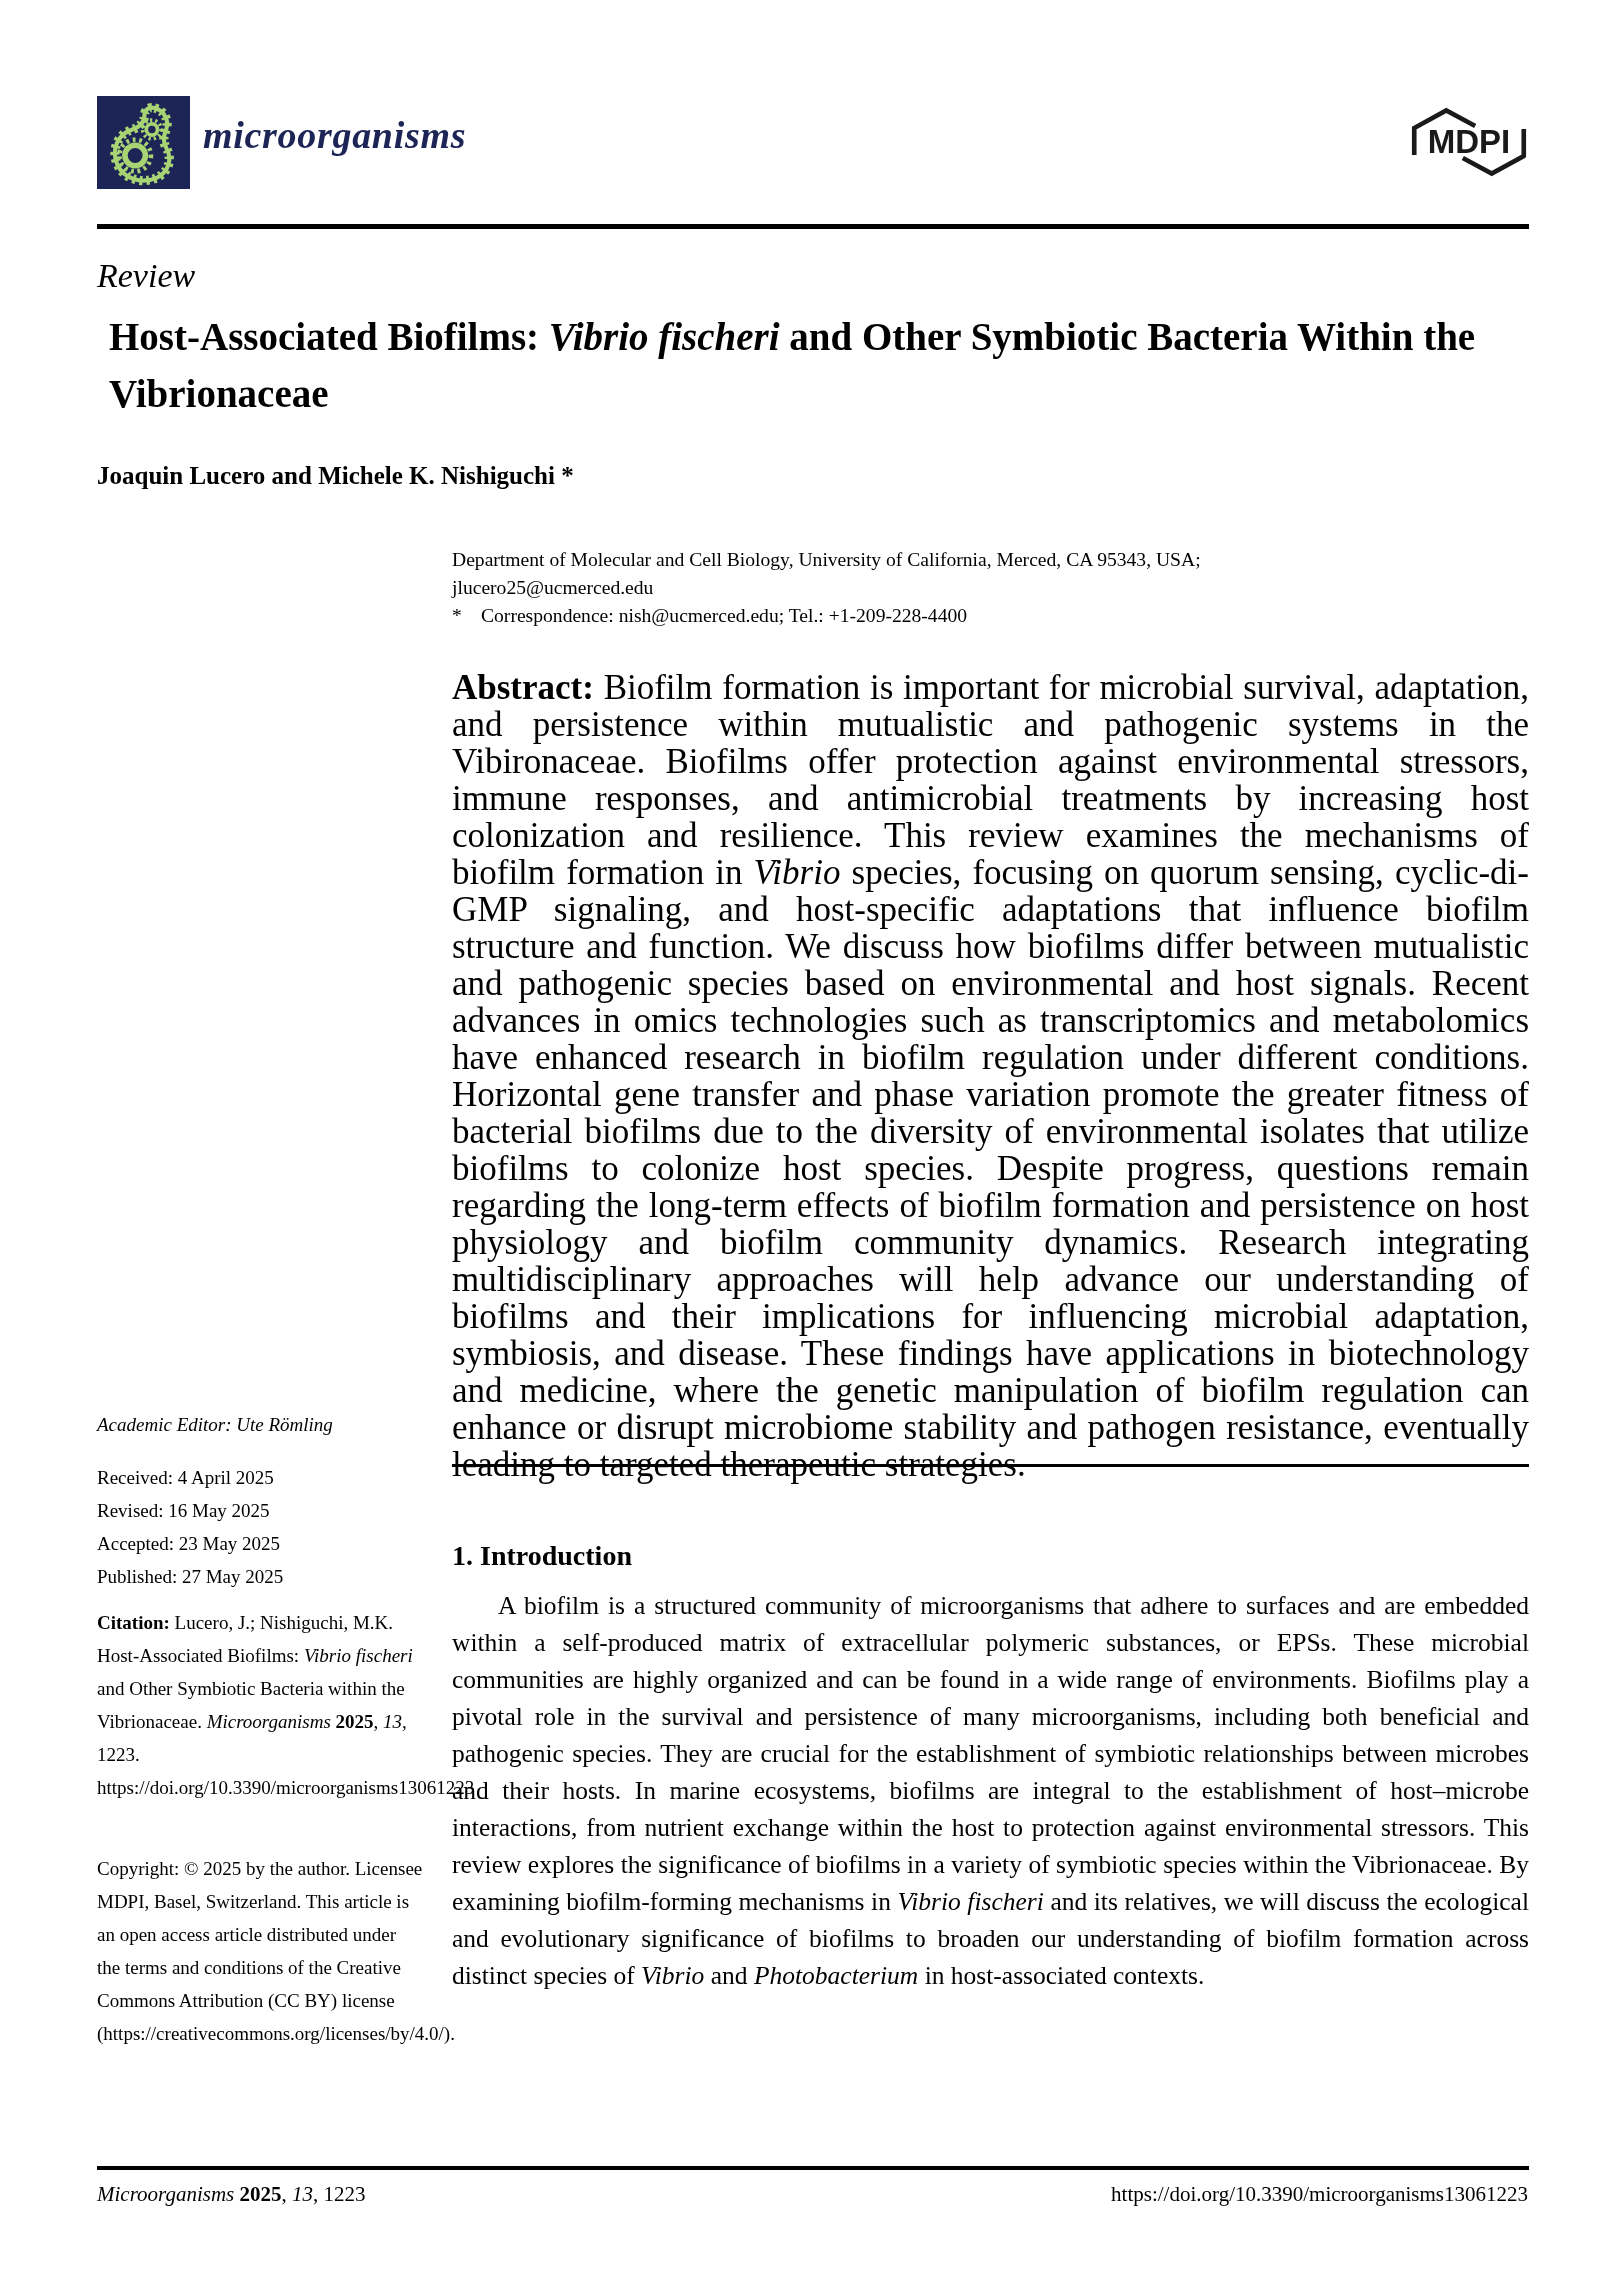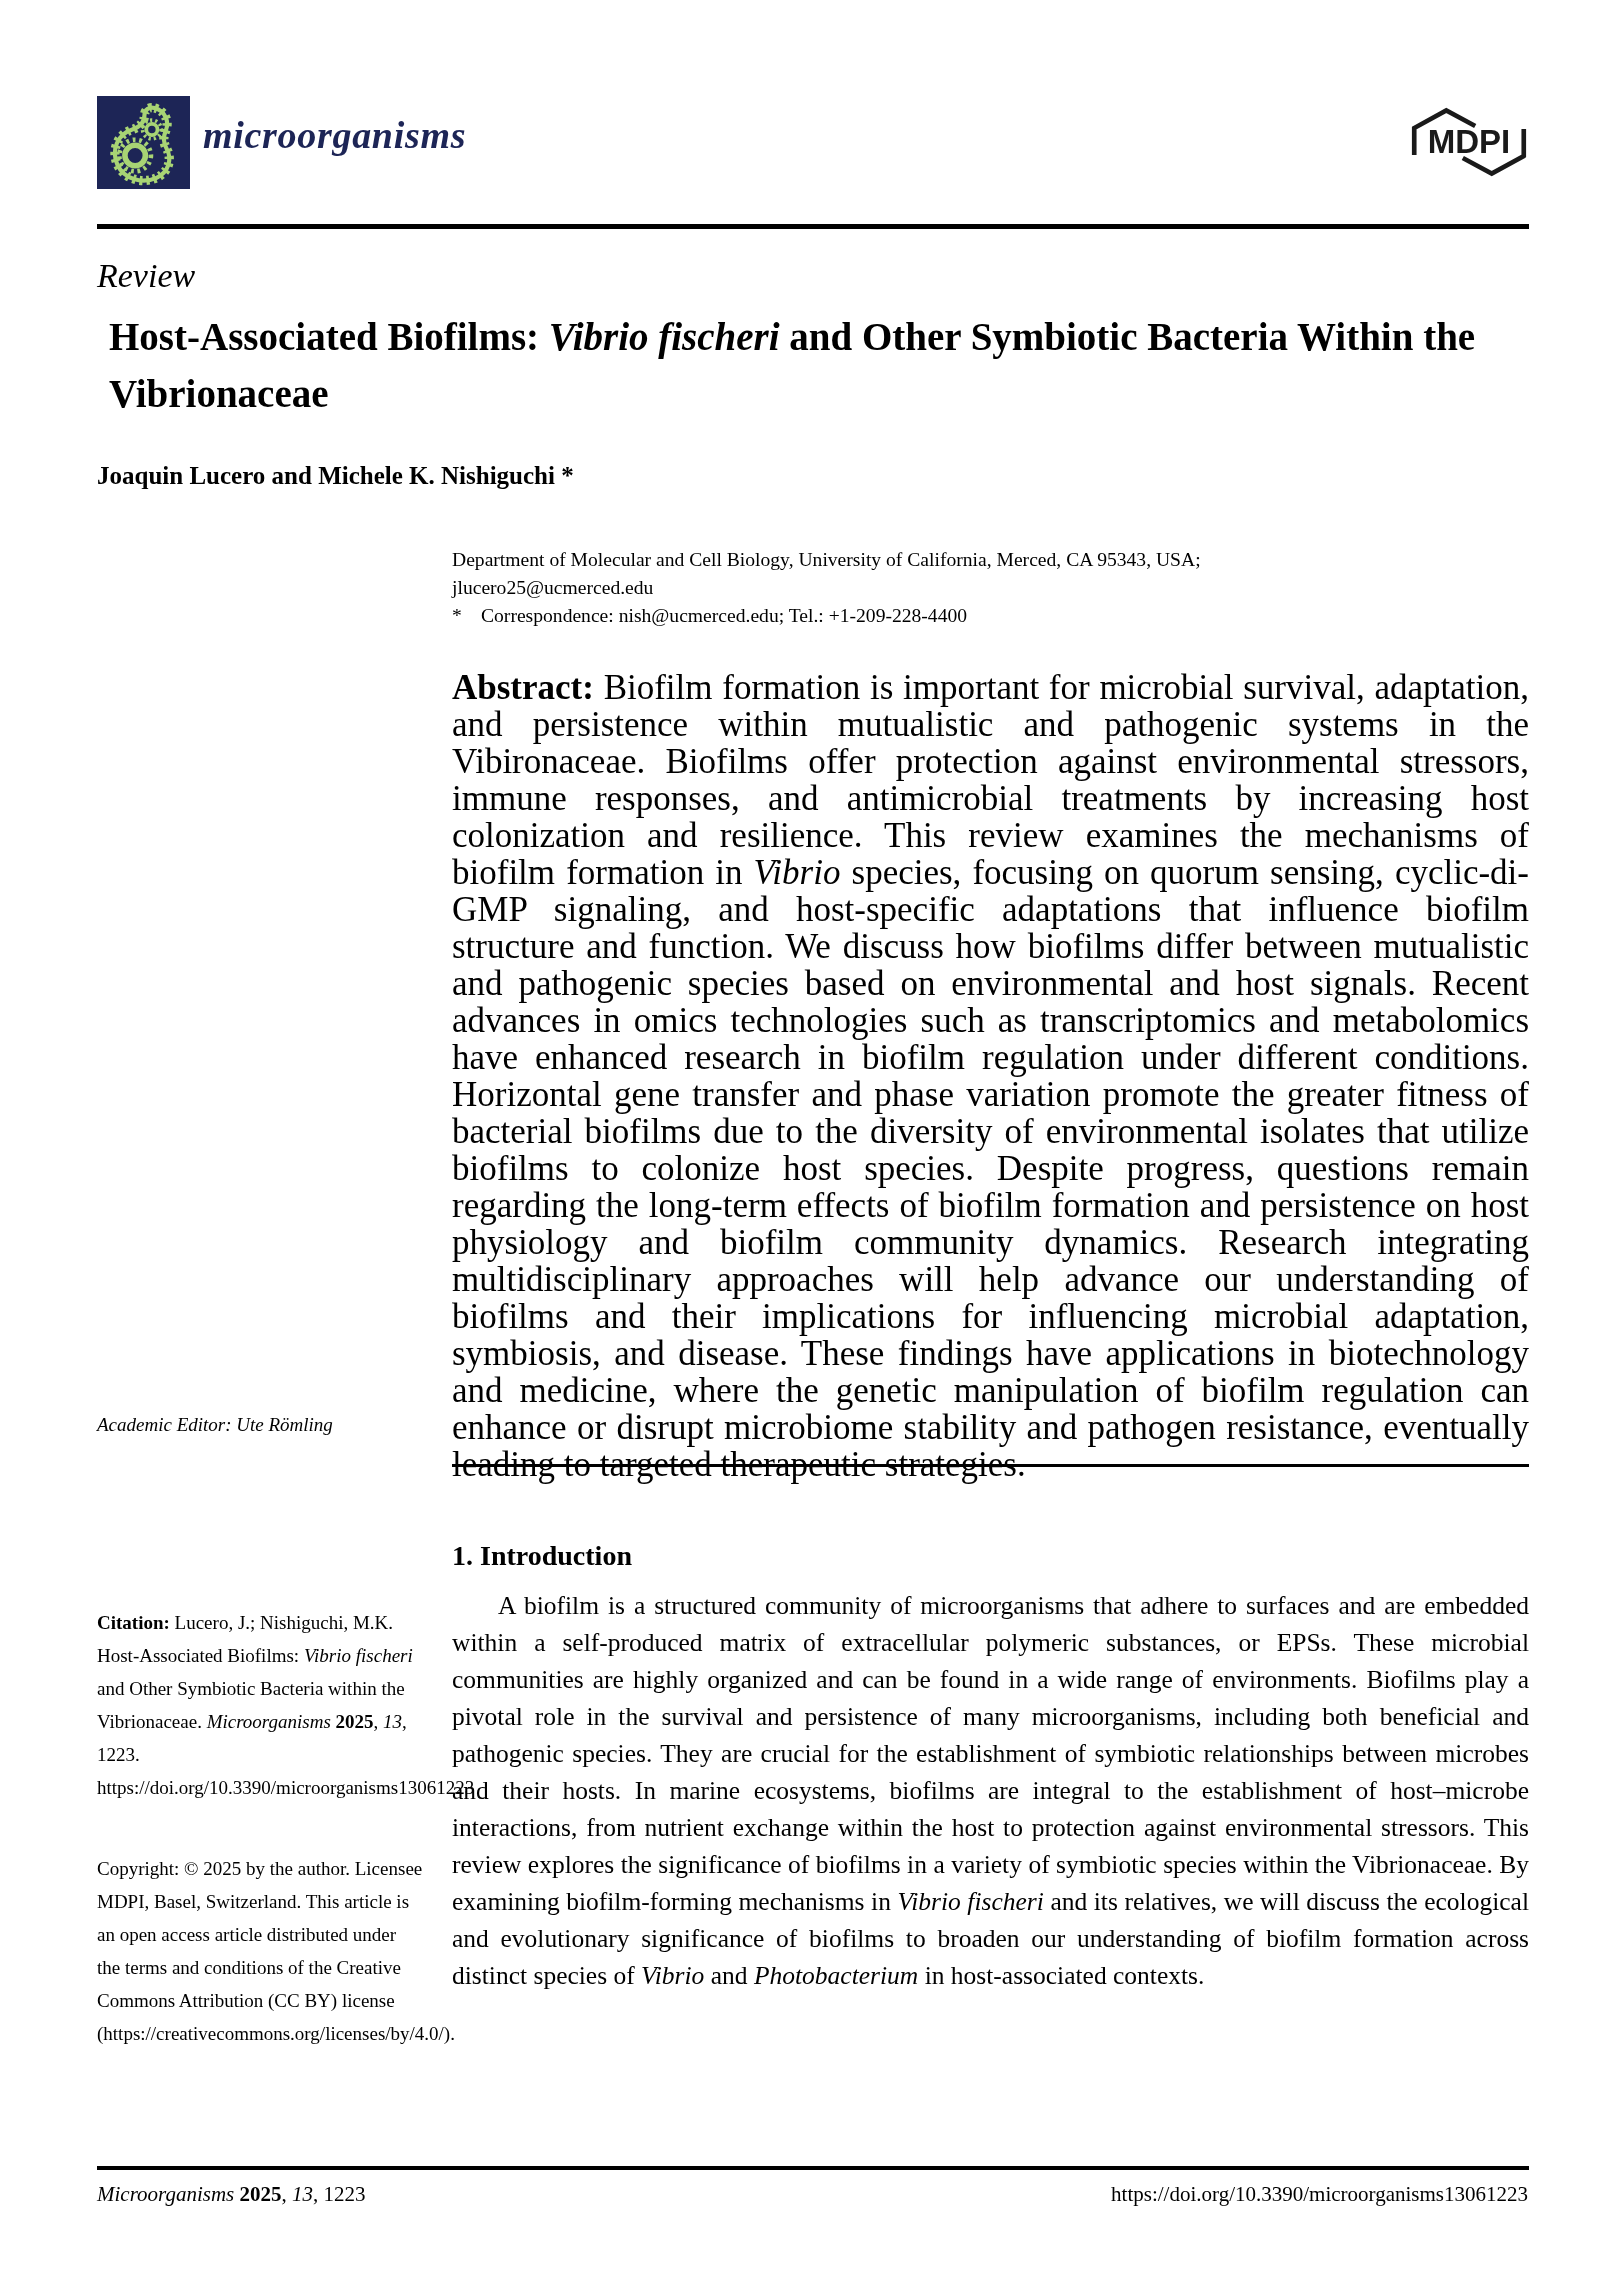--- a/index.html
+++ b/index.html
@@ -94,20 +94,26 @@
     </div>
   </div>
 
   <div class="abstract"><span style="font-weight: bold;">Abstract: </span><span>Biofilm formation is important for microbial survival, adaptation, and persistence within mutualistic and pathogenic systems in the Vibironaceae. Biofilms offer protection against environmental stressors, immune responses, and antimicrobial treatments by increasing host colonization and resilience. This review examines the mechanisms of biofilm formation in </span><span style="font-style: italic;">Vibrio</span><span> species, focusing on quorum sensing, cyclic-di-GMP signaling, and host-specific adaptations that influence biofilm structure and function. We discuss how biofilms differ between mutualistic and pathogenic species based on environmental and host signals. Recent advances in omics technologies such as transcriptomics and metabolomics have enhanced research in biofilm regulation under different conditions. Horizontal gene transfer and phase variation promote the greater fitness of bacterial biofilms due to the diversity of environmental isolates that utilize biofilms to colonize host species. Despite progress, questions remain regarding the long-term effects of biofilm formation and persistence on host physiology and biofilm community dynamics. Research integrating multidisciplinary approaches will help advance our understanding of biofilms and their implications for influencing microbial adaptation, symbiosis, and disease. These findings have applications in biotechnology and medicine, where the genetic manipulation of biofilm regulation can enhance or disrupt microbiome stability and pathogen resistance, eventually leading to targeted therapeutic strategies.</span></div>
   <div class="kw-rule"></div>
 
   <div class="section-heading">1. Introduction</div>
   <div class="intro-para"><span>A biofilm is a structured community of microorganisms that adhere to surfaces and are embedded within a self-produced matrix of extracellular polymeric substances, or EPSs. These microbial communities are highly organized and can be found in a wide range of environments. Biofilms play a pivotal role in the survival and persistence of many microorganisms, including both beneficial and pathogenic species. They are crucial for the establishment of symbiotic relationships between microbes and their hosts. In marine ecosystems, biofilms are integral to the establishment of host–microbe interactions, from nutrient exchange within the host to protection against environmental stressors. This review explores the significance of biofilms in a variety of symbiotic species within the Vibrionaceae. By examining biofilm-forming mechanisms in </span><span style="font-style: italic;">Vibrio fischeri</span><span> and its relatives, we will discuss the ecological and evolutionary significance of biofilms to broaden our understanding of biofilm formation across distinct species of </span><span style="font-style: italic;">Vibrio</span><span> and </span><span style="font-style: italic;">Photobacterium</span><span> in host-associated contexts.</span></div>
 
   <div class="side side-editor">Academic Editor: Ute Römling</div>
+  <div class="side side-dates">
+    <div>Received: 4 April 2025</div>
+    <div>Revised: 16 May 2025</div>
+    <div>Accepted: 23 May 2025</div>
+    <div>Published: 27 May 2025</div>
+  </div>
   <div class="side side-citation"><span style="font-weight: bold;">Citation: </span><span>Lucero, J.; Nishiguchi, M.K. Host-Associated Biofilms: </span><span style="font-style: italic;">Vibrio fischeri</span><span> and Other Symbiotic Bacteria within the Vibrionaceae. </span><span style="font-style: italic;">Microorganisms</span><span> </span><span style="font-weight: bold;">2025</span><span>, </span><span style="font-style: italic;">13</span><span>, 1223. https://doi.org/10.3390/microorganisms13061223</span></div>
   <div class="side side-copyright"><span style="font-weight: normal;">Copyright: </span><span>© 2025 by the author. Licensee MDPI, Basel, Switzerland. This article is an open access article distributed under the terms and conditions of the Creative Commons Attribution (CC BY) license (https://creativecommons.org/licenses/by/4.0/).</span></div>
 
   <div class="footer-rule"></div>
   <div class="footer-left"><span style="font-style: italic;">Microorganisms</span><span> </span><span style="font-weight: bold;">2025</span><span>, </span><span style="font-style: italic;">13</span><span>, 1223</span></div>
   <div class="footer-right">https://doi.org/10.3390/microorganisms13061223</div>
 
 </div>
 
 

